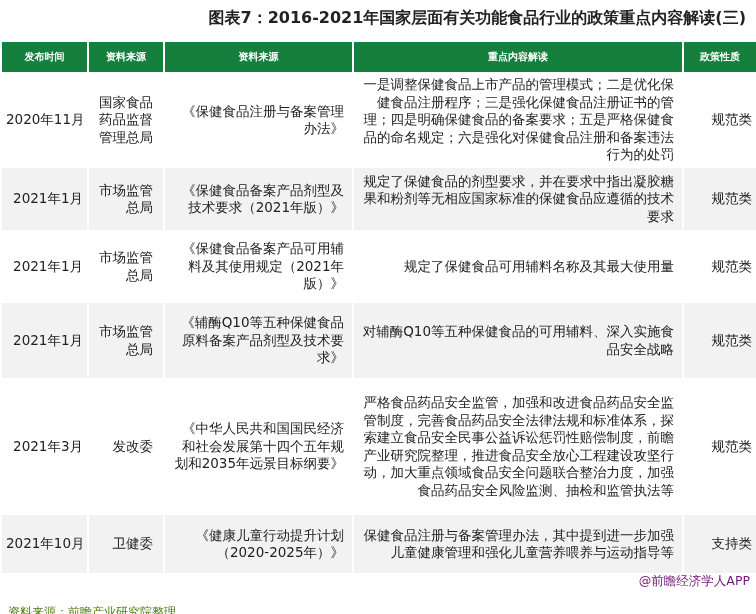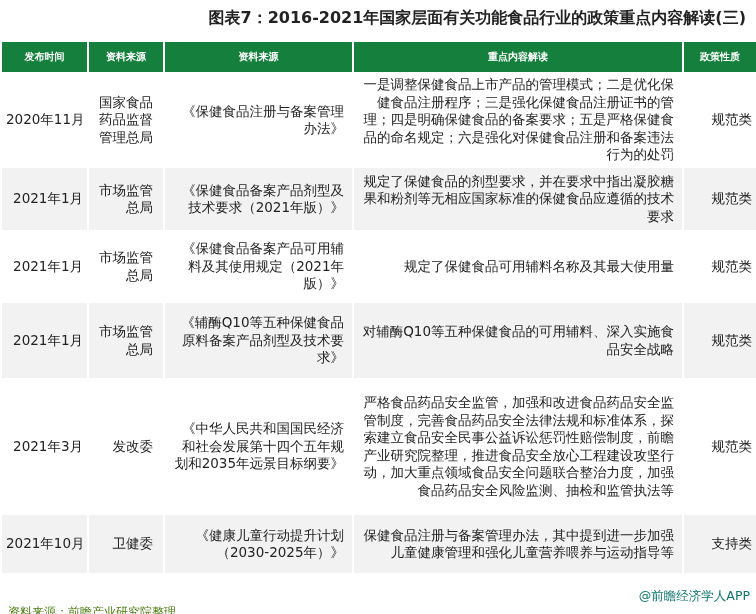--- a/index.html
+++ b/index.html
@@ -28,21 +28,21 @@
     border-left:2px solid #ffffff; border-right:2px solid #ffffff;
     color:#222;
   }
   tr.r-odd td { background:#ffffff; }
   tr.r-even td { background:#f2f2f2; }
   td.c-date { white-space:nowrap; }
   .source {
     position:absolute; left:8px; top:580px; font-size:12px; color:#4d7c0f;margin-top:24px;
   }
   .credit {
-    position:absolute; right:6px; top:588px; font-size:12.5px; color:#0f766e;
+    position:absolute; right:6px; top:573px; font-size:12.5px; color:#701a75;
   }
 </style>
 </head>
 <body>
 
 <div class="title">图表7：2016-2021年国家层面有关功能食品行业的政策重点内容解读(三)</div>
 
 <table class="policy">
   <colgroup>
     <col style="width:87px">
@@ -92,21 +92,21 @@
     <tr class="r-odd" style="height:137px">
       <td class="c-date">2021年3月</td>
       <td style="padding:0 10px">发改委</td>
       <td style="padding:0 8px">《中华人民共和国国民经济和社会发展第十四个五年规划和2035年远景目标纲要》</td>
       <td style="padding:0 8px">严格食品药品安全监管，加强和改进食品药品安全监管制度，完善食品药品安全法律法规和标准体系，探索建立食品安全民事公益诉讼惩罚性赔偿制度，前瞻产业研究院整理，推进食品安全放心工程建设攻坚行动，加大重点领域食品安全问题联合整治力度，加强食品药品安全风险监测、抽检和监管执法等</td>
       <td>规范类</td>
     </tr>
     <tr class="r-even" style="height:58px">
       <td class="c-date">2021年10月</td>
       <td style="padding:0 10px">卫健委</td>
-      <td style="padding:0 8px">《健康儿童行动提升计划（2030-2025年）》</td>
+      <td style="padding:0 8px">《健康儿童行动提升计划（2020-2025年）》</td>
       <td style="padding:0 8px">保健食品注册与备案管理办法，其中提到进一步加强儿童健康管理和强化儿童营养喂养与运动指导等</td>
       <td>支持类</td>
     </tr>
   </tbody>
 </table>
 
 <div class="source">资料来源：前瞻产业研究院整理</div>
 <div class="credit">@前瞻经济学人APP</div>
 
 </body></html>

